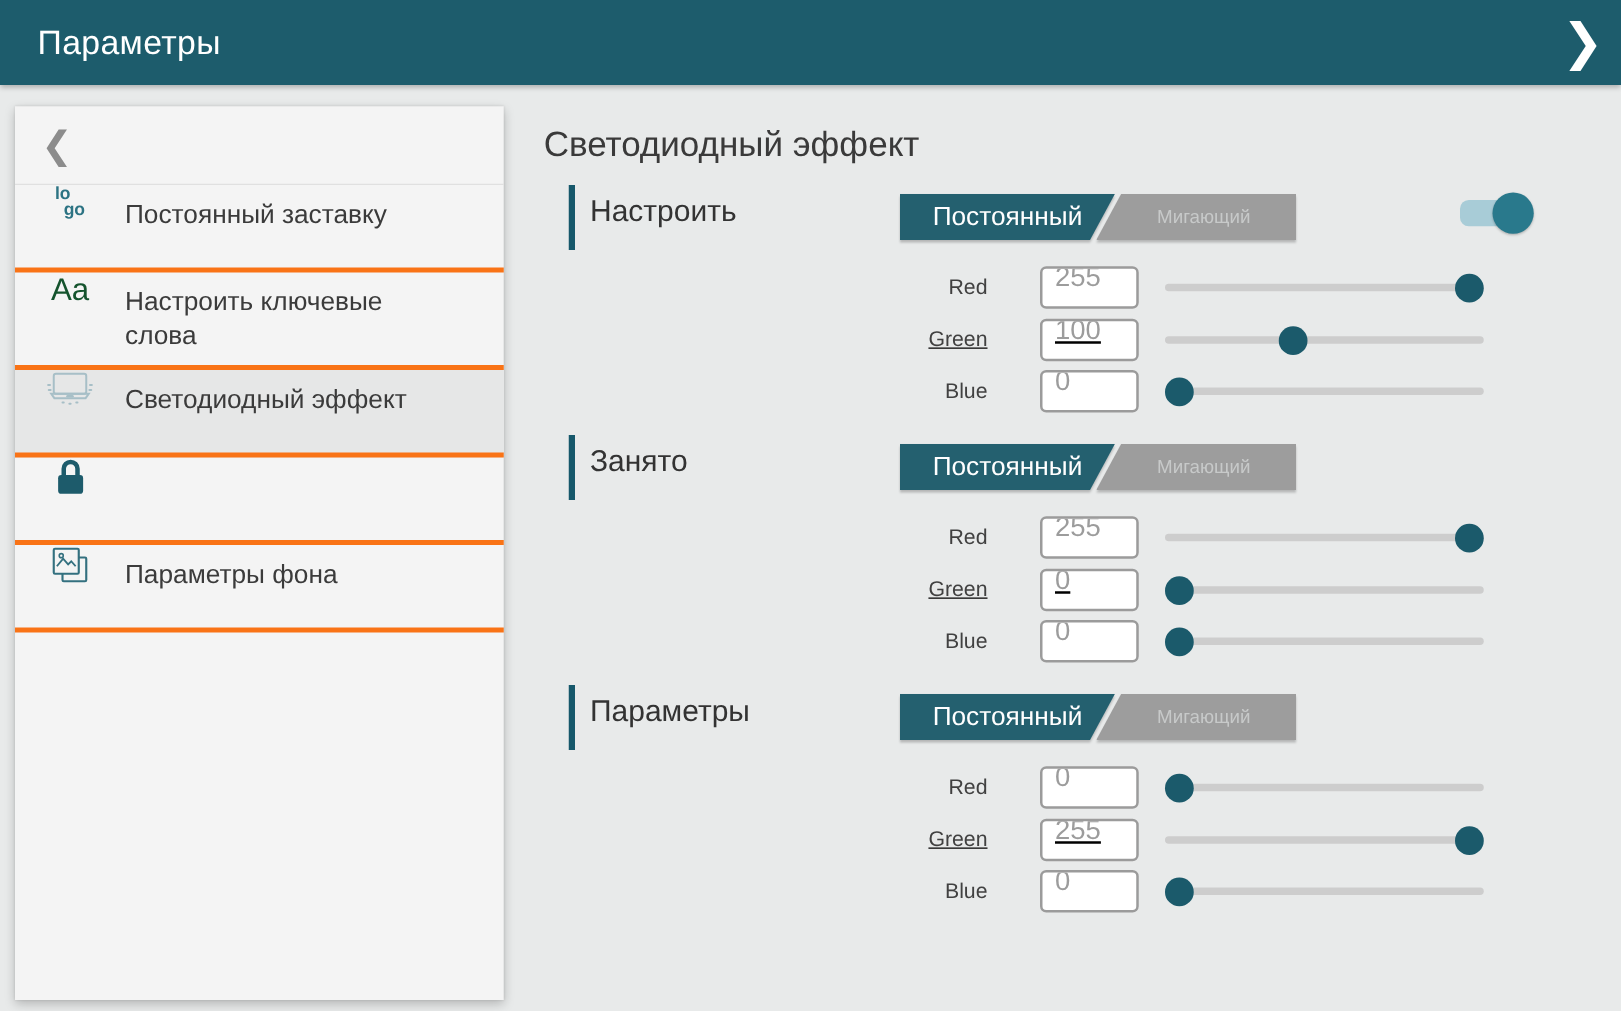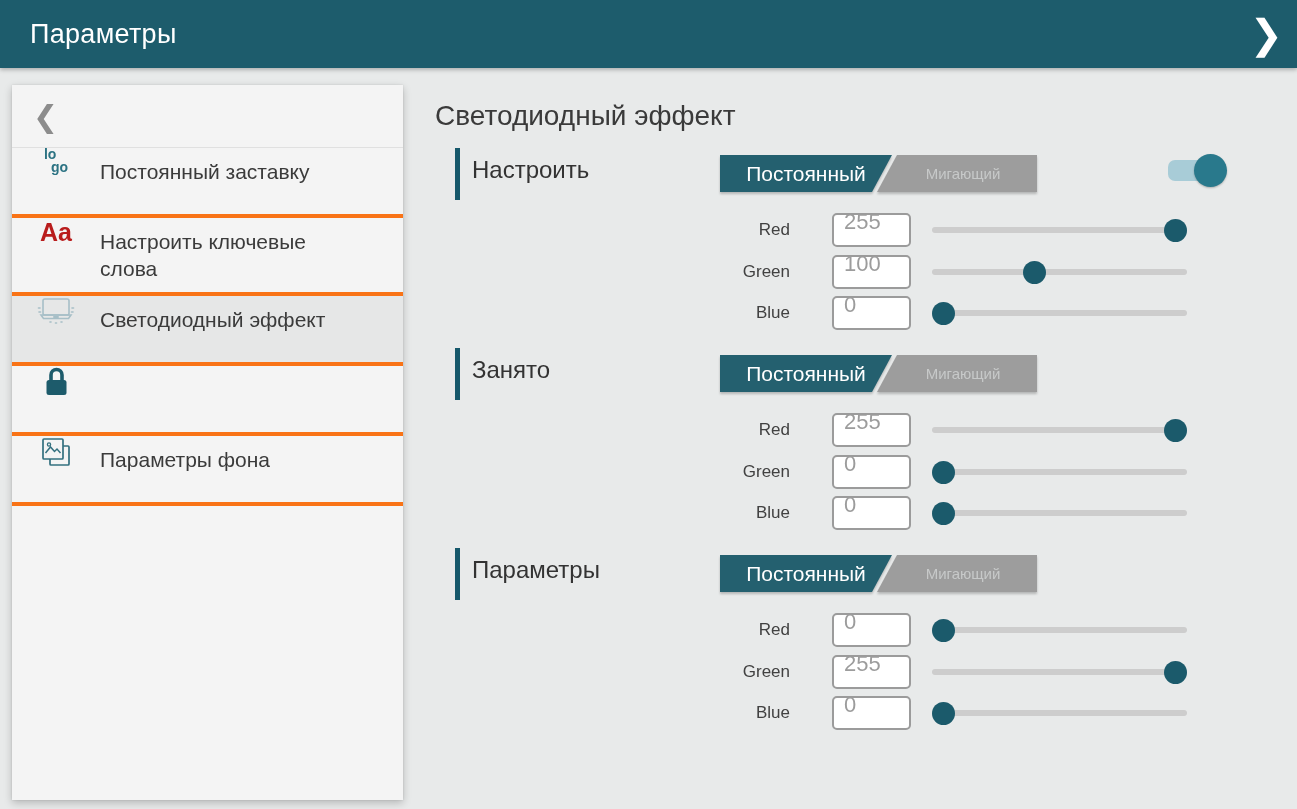--- a/index.html
+++ b/index.html
@@ -36,21 +36,21 @@
   .side-item{
     display:flex;align-items:flex-start;min-height:66px;
     border-bottom:4px solid #f97316;cursor:pointer;
   }
   .side-item.selected{background:#e6e7e7;}
   .side-icon{width:88px;min-width:88px;display:flex;justify-content:center;align-items:center;}
   .side-label{font-size:21px;color:#3b3b3b;line-height:27px;padding:10px 14px 10px 0;}
   .side-label.wrap{max-width:238px;}
   .logo-ic{color:#2c7383;font-size:14px;font-weight:bold;line-height:13px;}
   .logo-ic .l2{margin-left:7px;}
-  .aa-ic{color:#b91c1c;font-size:25px;font-weight:bold;}
+  .aa-ic{color:#14532d;font-size:25px;font-weight:normal;}
   
   .content{position:absolute;left:403px;top:68px;right:0;bottom:0;}
   .page-h1{position:absolute;left:32px;top:32px;font-size:28px;color:#3a3a3a;margin:0;font-weight:normal;}
   .section{position:absolute;left:52px;width:800px;height:200px;}
   .sec-0{top:77px;}.sec-1{top:277px;}.sec-2{top:477px;}
   .sec-bar{position:absolute;left:0;top:3px;width:5px;height:52px;background:#16586b;}
   .sec-name{position:absolute;left:17px;top:11px;font-size:24px;color:#333333;}
   
   .seg{position:absolute;left:253px;top:10px;width:317px;height:37px;
        filter:drop-shadow(0 2px 1px rgba(0,0,0,0.22));cursor:pointer;margin-left:12px;}
@@ -65,21 +65,21 @@
     color:#c7c9c9;font-size:15px;text-align:center;line-height:37px;padding-left:12px;
     box-sizing:border-box;
   }
   
   .switch{position:absolute;left:713px;top:14px;width:60px;height:24px;cursor:pointer;}
   .switch-track{position:absolute;left:0;top:1px;width:46px;height:21px;border-radius:7px;background:#a8ccd7;}
   .switch-knob{position:absolute;left:26px;top:-5px;width:33px;height:33px;border-radius:50%;
                background:#29798c;box-shadow:0 1px 2px rgba(0,0,0,0.25);}
   
   .rgb-row{position:absolute;left:245px;height:34px;display:flex;align-items:center;}
-  .row-r{top:68px;}.row-g{top:110px;}.row-b{top:151px;}
+  .row-r{top:68px;}.row-g{top:110px;text-decoration:underline;}.row-b{top:151px;}
   .ch-label{width:90px;text-align:right;font-size:17px;color:#414141;margin-right:42px;}
   .ch-input{
     box-sizing:border-box;width:79px;height:34px;border:2px solid #9b9b9b;border-radius:5px;
     background:#ffffff;color:#9c9c9c;font-size:22px;padding:0 4px 17px 10px;
     font-family:"Liberation Sans","DejaVu Sans",sans-serif;outline:none;
   }
   .ch-slider{
     -webkit-appearance:none;appearance:none;
     margin-left:21px;width:255px;height:23px;background:transparent;cursor:pointer;
   }

